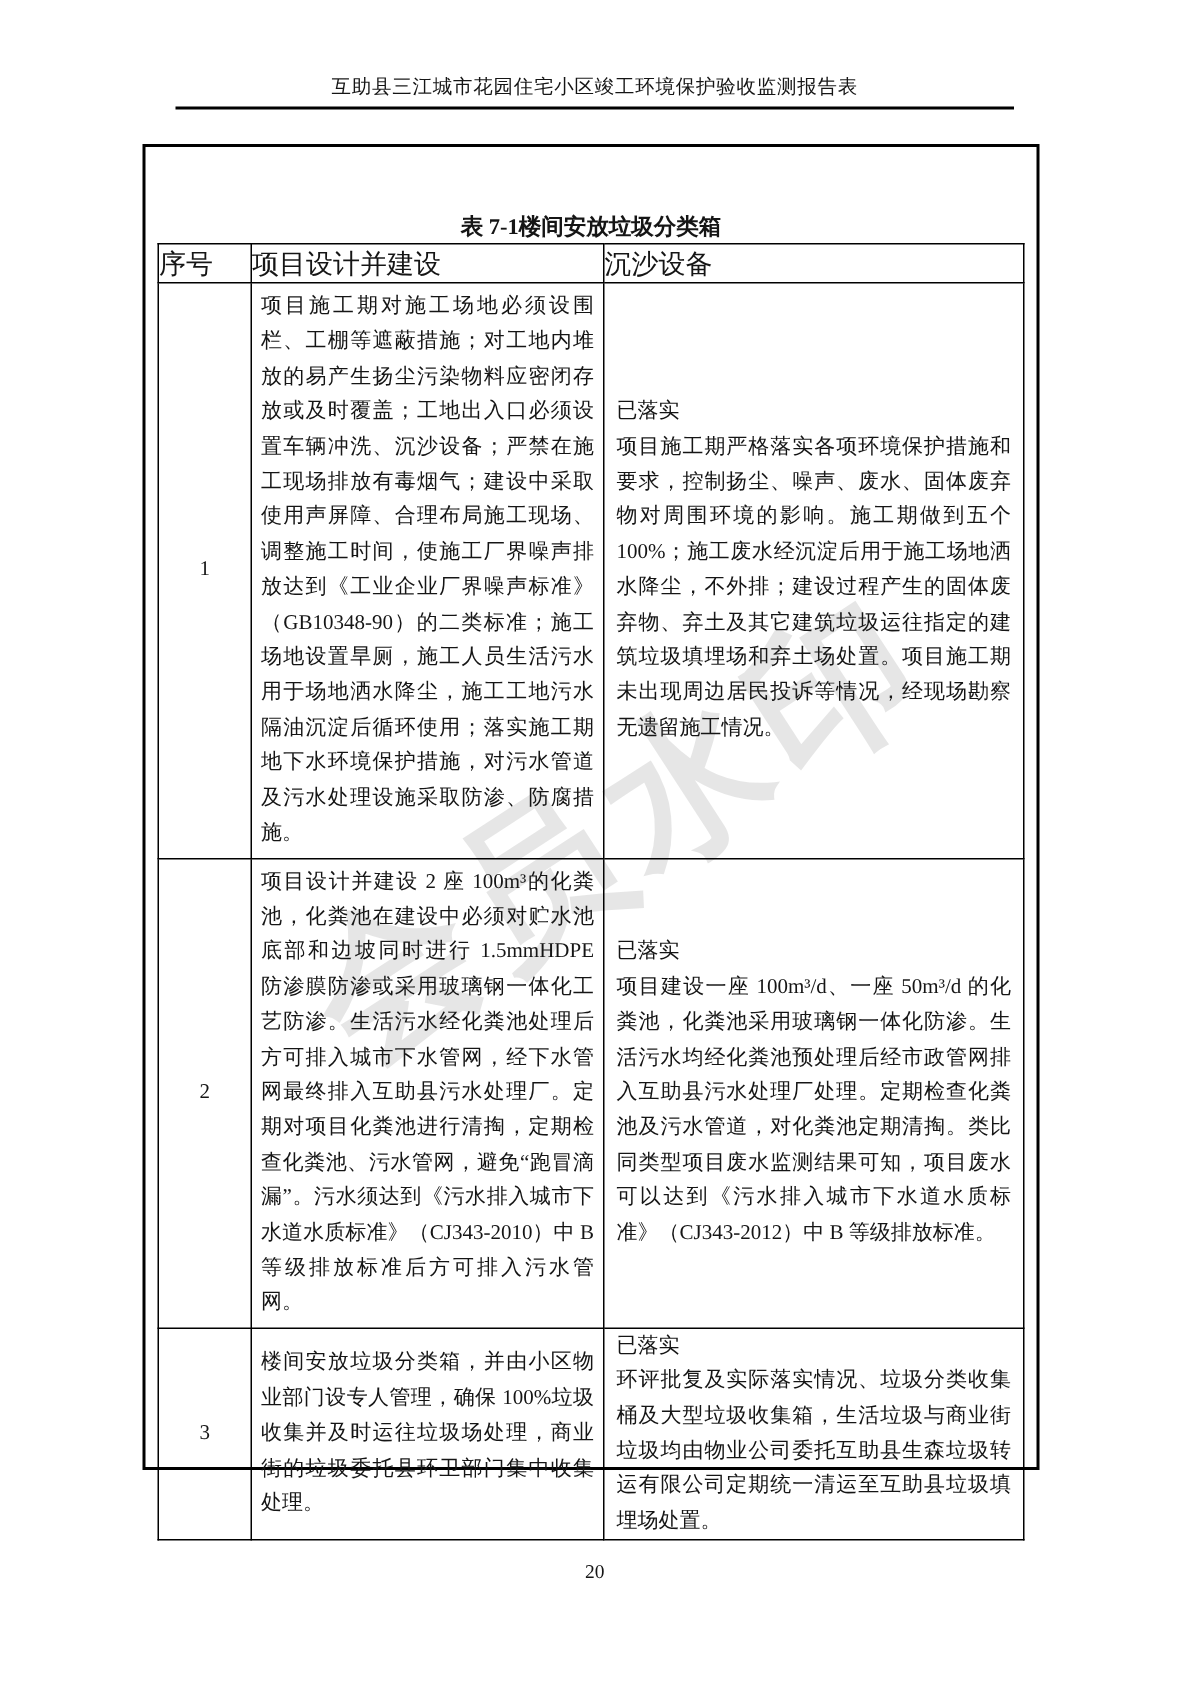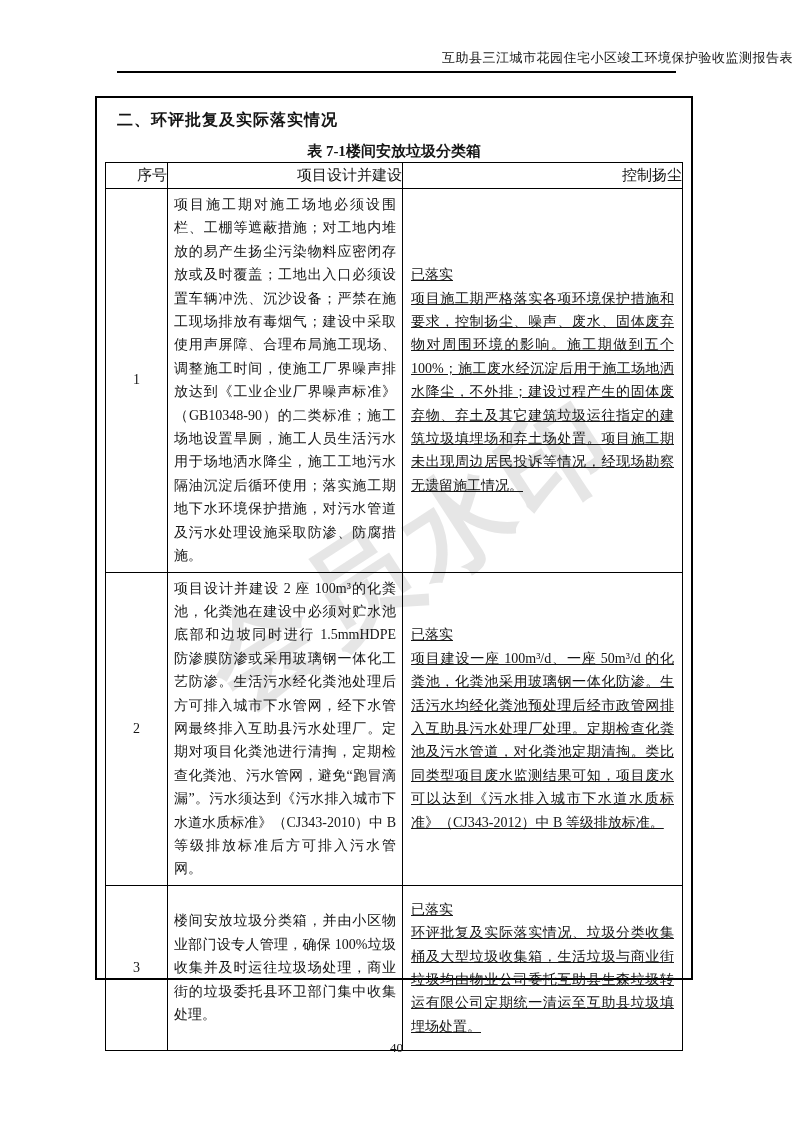--- a/index.html
+++ b/index.html
@@ -7,21 +7,21 @@
   body {
     position:relative;
     background:#ffffff;
     color:#151515;
     font-family:"Liberation Serif","DejaVu Serif",serif;
     overflow:hidden;
   }
 
   .doc-header-title {
     position:absolute; top:49px; left:0; width:100%;
-    text-align:right; font-size:13px; letter-spacing:0.5px;
+    text-align:center; font-size:13px; letter-spacing:0.5px;
     z-index:2;
   }
   .doc-header-rule {
     position:absolute; top:71px; left:117px; width:559px;
     border-top:2px solid #000; z-index:2;
   }
 
   .watermark {
     position:absolute; left:180px; top:480px;
     font-size:108px; font-weight:bold; white-space:nowrap;
@@ -50,63 +50,62 @@
     position:absolute; left:8px; top:64px;
     width:calc(100% - 16px); height:calc(100% - 66px);
     border-collapse:collapse; table-layout:fixed;
     font-size:14px;
   }
   .main-table th, .main-table td {
     border:1.5px solid #000;
     font-weight:normal;
     vertical-align:middle;
   }
-  .main-table th { height:26px; text-align:right; font-size:15px; }
+  .main-table th { height:26px; text-align:left; font-size:18px; }
   tr.row-h1 { height:360px; }
   tr.row-h2 { height:292px; }
 
   .cell-no { text-align:center; }
   .cell-req {
     padding:4px 6px; text-align:justify;
     line-height:23.4px;
   }
-  .cell-impl { padding:12px 8px; line-height:23.4px;text-decoration:underline; }
+  .cell-impl { padding:0 8px; line-height:23.4px; }
   .impl-status { text-align:left; }
   .impl-detail { text-align:justify; }
 
   .page-number {
     position:absolute; top:1040px; left:0; width:100%;
     text-align:center; font-size:13px; z-index:2;
   }
 </style>
 </head>
 <body>
 
 <div class="doc-header-title">互助县三江城市花园住宅小区竣工环境保护验收监测报告表</div>
 <div class="doc-header-rule"></div>
 
 <div class="watermark">会员水印</div>
 
 <div class="outer-box">
-  <div class="section-heading">二、环评批复及实际落实情况</div>
   <div class="table-caption">
     <span class="caption-label">表 7-1</span><span>楼间安放垃圾分类箱</span>
   </div>
 
   <table class="main-table">
     <colgroup>
       <col style="width:62px">
       <col style="width:235px">
       <col>
     </colgroup>
     <thead>
       <tr>
         <th>序号</th>
         <th>项目设计并建设</th>
-        <th>控制扬尘</th>
+        <th>沉沙设备</th>
       </tr>
     </thead>
     <tbody>
       <tr class="row-h1">
         <td class="cell-no">1</td>
         <td class="cell-req">项目施工期对施工场地必须设围栏、工棚等遮蔽措施；对工地内堆放的易产生扬尘污染物料应密闭存放或及时覆盖；工地出入口必须设置车辆冲洗、沉沙设备；严禁在施工现场排放有毒烟气；建设中采取使用声屏障、合理布局施工现场、调整施工时间，使施工厂界噪声排放达到《工业企业厂界噪声标准》（GB10348-90）的二类标准；施工场地设置旱厕，施工人员生活污水用于场地洒水降尘，施工工地污水隔油沉淀后循环使用；落实施工期地下水环境保护措施，对污水管道及污水处理设施采取防渗、防腐措施。</td>
         <td class="cell-impl">
           <div class="impl-status">已落实</div>
           <div class="impl-detail">项目施工期严格落实各项环境保护措施和要求，控制扬尘、噪声、废水、固体废弃物对周围环境的影响。施工期做到五个100%；施工废水经沉淀后用于施工场地洒水降尘，不外排；建设过程产生的固体废弃物、弃土及其它建筑垃圾运往指定的建筑垃圾填埋场和弃土场处置。项目施工期未出现周边居民投诉等情况，经现场勘察无遗留施工情况。</div>
         </td>
@@ -124,13 +123,13 @@
         <td class="cell-req">楼间安放垃圾分类箱，并由小区物业部门设专人管理，确保 100%垃圾收集并及时运往垃圾场处理，商业街的垃圾委托县环卫部门集中收集处理。</td>
         <td class="cell-impl">
           <div class="impl-status">已落实</div>
           <div class="impl-detail">环评批复及实际落实情况、垃圾分类收集桶及大型垃圾收集箱，生活垃圾与商业街垃圾均由物业公司委托互助县生森垃圾转运有限公司定期统一清运至互助县垃圾填埋场处置。</div>
         </td>
       </tr>
     </tbody>
   </table>
 </div>
 
-<div class="page-number">40</div>
+<div class="page-number">20</div>
 
 </body></html>

